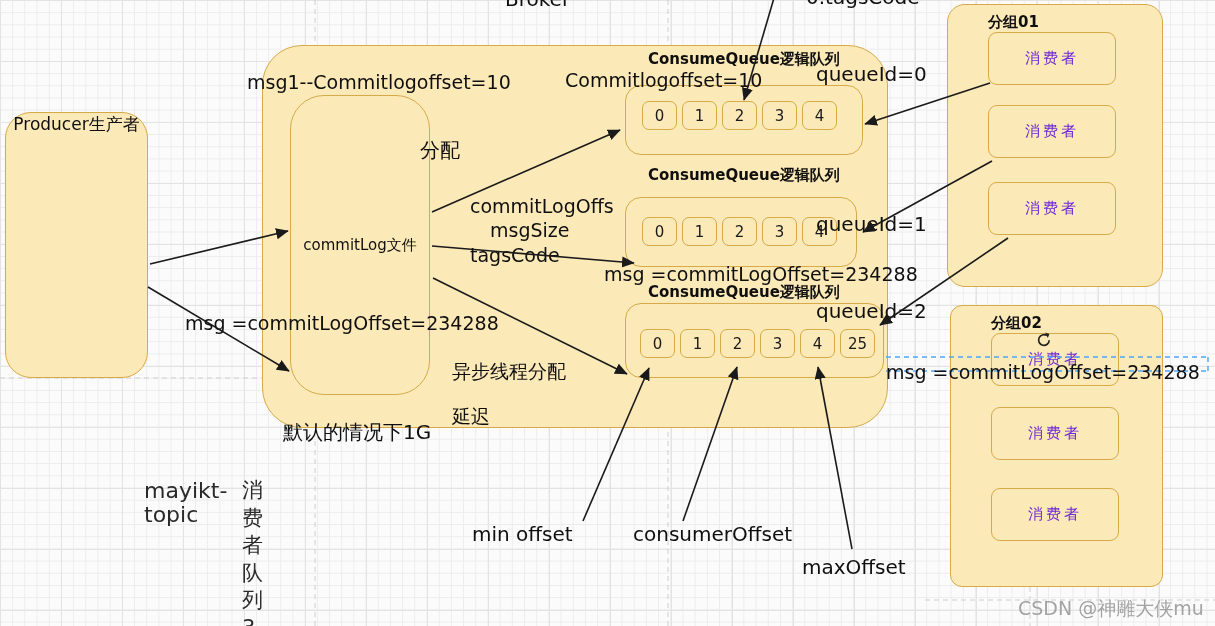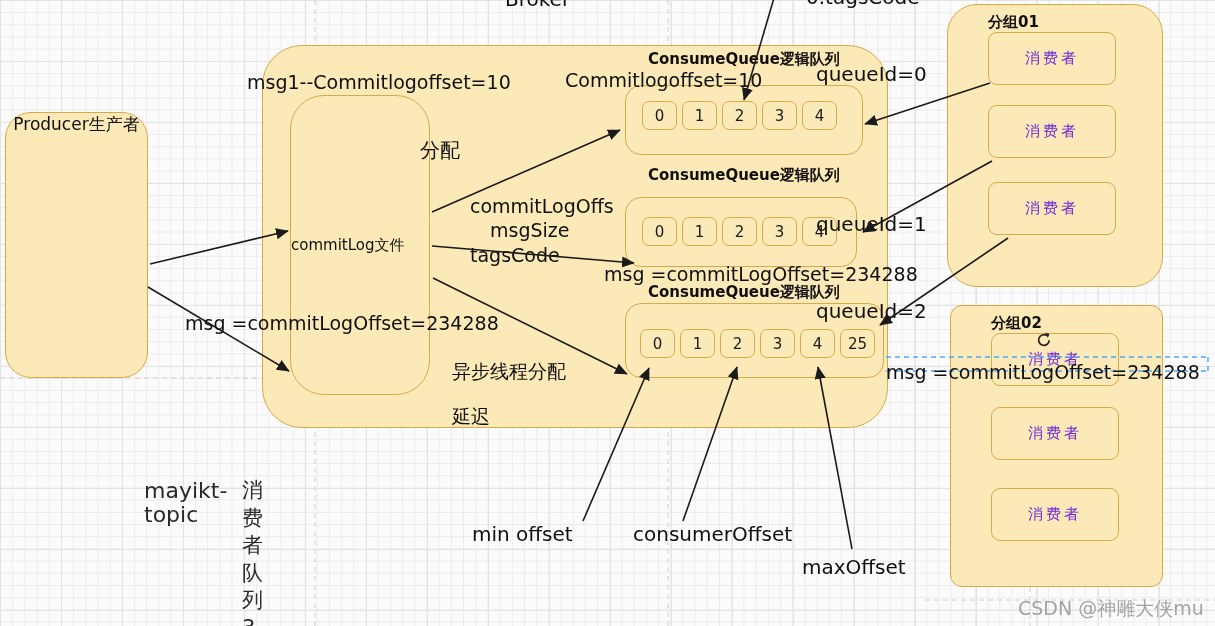--- a/index.html
+++ b/index.html
@@ -63,21 +63,21 @@
       <line x1="1030" y1="587" x2="1030" y2="626"></line>
     </g>
   </svg>
 
   <div class="box" style="left:262px;top:45px;width:626px;height:383px;border-radius:40px;z-index:1"></div>
 
   <div class="box" style="left:5px;top:112px;width:143px;height:266px;border-radius:26px;z-index:1;display:flex;align-items:flex-start;justify-content:center">
     <span class="b" style="font-size:17px;color:#0f0f0f">Producer生产者</span>
   </div>
 
-  <div class="box" style="left:290px;top:95px;width:140px;height:300px;border-radius:34px;z-index:2;display:flex;align-items:center;">
+  <div class="box" style="left:290px;top:95px;width:140px;height:300px;border-radius:34px;z-index:2;display:flex;align-items:center;justify-content:center">
     <span class="b" style="font-size:15px;color:#0f0f0f">commitLog文件</span>
   </div>
 
   <div class="box" style="left:625px;top:85px;width:238px;height:70px;border-radius:16px;z-index:2">
     <div class="cells" style="left:16px;top:15px">
         <div class="cell">0</div>
         <div class="cell">1</div>
         <div class="cell">2</div>
         <div class="cell">3</div>
         <div class="cell">4</div>
@@ -104,21 +104,21 @@
   </div>
 
   <div class="lbl qtitle" style="left:648px;top:50px">ConsumeQueue逻辑队列</div>
   <div class="lbl qtitle" style="left:648px;top:166px">ConsumeQueue逻辑队列</div>
   <div class="lbl qtitle" style="left:648px;top:283px">ConsumeQueue逻辑队列</div>
 
   <div class="lbl b" style="left:816px;top:62px;font-size:20px">queueId=0</div>
   <div class="lbl b" style="left:816px;top:212px;font-size:20px">queueId=1</div>
   <div class="lbl b" style="left:816px;top:299px;font-size:20px">queueId=2</div>
 
-  <div class="box" style="left:947px;top:4px;width:216px;height:283px;border-radius:30px;z-index:1">
+  <div class="box" style="left:947px;top:4px;width:216px;height:283px;border-radius:18px;z-index:1">
     <div class="grouplabel">分组01</div>
     <div>
         <div class="consumer" style="top: 27px;">消费者</div>
         <div class="consumer" style="top: 100px;">消费者</div>
         <div class="consumer" style="top: 177px;">消费者</div>
       </div>
   </div>
 
   <div class="box" style="left:950px;top:305px;width:213px;height:282px;border-radius:12px;z-index:1">
     <div class="grouplabel">分组02</div>
@@ -141,20 +141,21 @@
   <div class="lbl b" style="left:565px;top:69px;font-size:19px">Commitlogoffset=10</div>
   <div class="lbl" style="left:420px;top:137px;font-size:20px">分配</div>
   <div class="lbl b" style="left:470px;top:195px;font-size:19px">commitLogOffs</div>
   <div class="lbl b" style="left:490px;top:219px;font-size:19px">msgSize</div>
   <div class="lbl b" style="left:470px;top:244px;font-size:19px">tagsCode</div>
   <div class="lbl b" style="left:604px;top:263px;font-size:19px">msg =commitLogOffset=234288</div>
   <div class="lbl b" style="left:185px;top:312px;font-size:19px">msg =commitLogOffset=234288</div>
   <div class="lbl b" style="left:886px;top:361px;font-size:19px;z-index:7">msg =commitLogOffset=234288</div>
   <div class="lbl" style="left:452px;top:359px;font-size:19px">异步线程分配</div>
   <div class="lbl" style="left:452px;top:404px;font-size:19px">延迟</div>
+  <div class="lbl b" style="left:283px;top:419px;font-size:20px">默认的情况下1G</div>
   <div class="lbl b" style="left:472px;top:522px;font-size:20px">min offset</div>
   <div class="lbl b" style="left:633px;top:522px;font-size:20px">consumerOffset</div>
   <div class="lbl b" style="left:802px;top:555px;font-size:20px">maxOffset</div>
 
   <div class="lbl" style="left:144px;top:479px;font-size:22px;line-height:24px;color:#2a2a2a">
     <div>mayikt-</div>
     <div>topic</div>
   </div>
   <div class="vert" style="left:242px;top:477px">消费者队列3</div>
 

